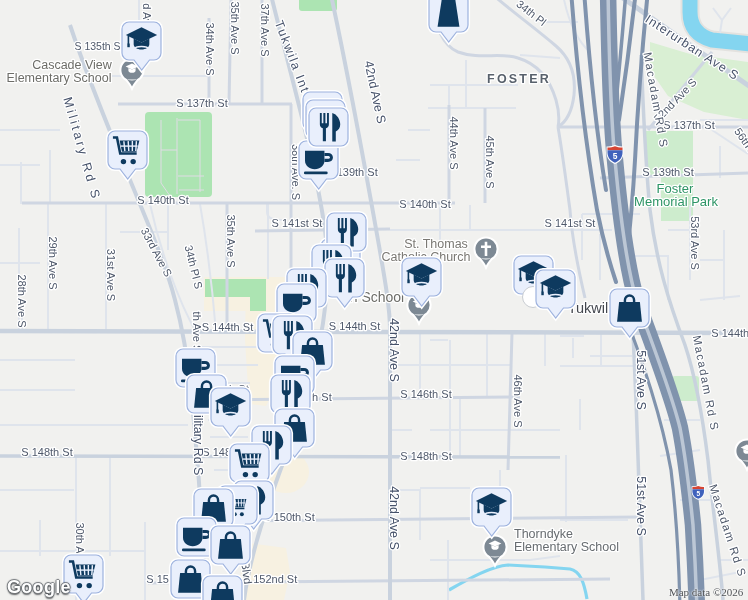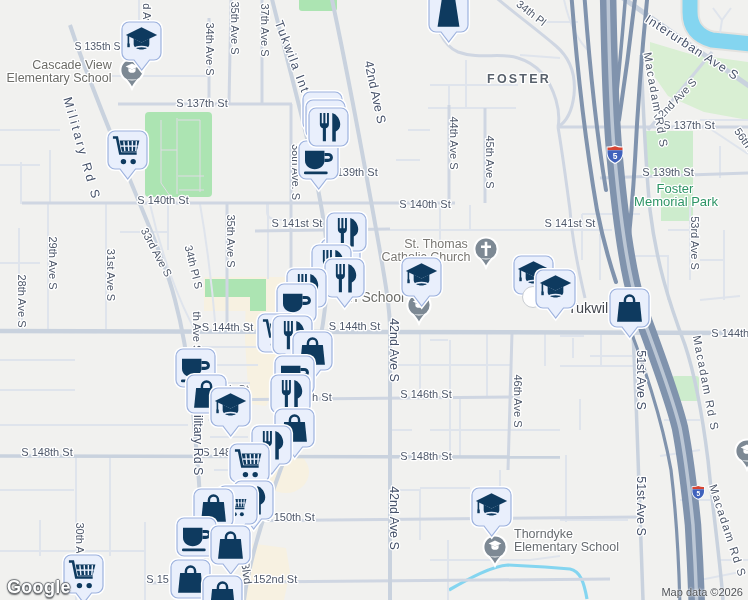--- a/index.html
+++ b/index.html
@@ -537,14 +537,14 @@
             <path d="M0,-6.4 L6.4,-3.4 0,-0.4 -6.4,-3.4 Z"></path>
             <path d="M-3.6,-1.9 v2.6 c0,1.2 1.6,2.1 3.6,2.1 s3.6,-0.9 3.6,-2.1 v-2.6 L0,-0.4 Z"></path>
           </g>
         </g>
 </g>
 </svg>
 
 <div id="glogo">Google</div>
 
 <div style="position:absolute;right:2px;bottom:2px;font-size:11px;color:#4f5256;
-text-shadow:0 0 2px #fff,0 0 2px #fff;">Map data ©2026&nbsp;</div>
+text-shadow:0 0 2px #fff,0 0 2px #fff;font-family:Liberation Serif, serif;">Map data ©2026&nbsp;</div>
 </div>
 
 </body></html>

